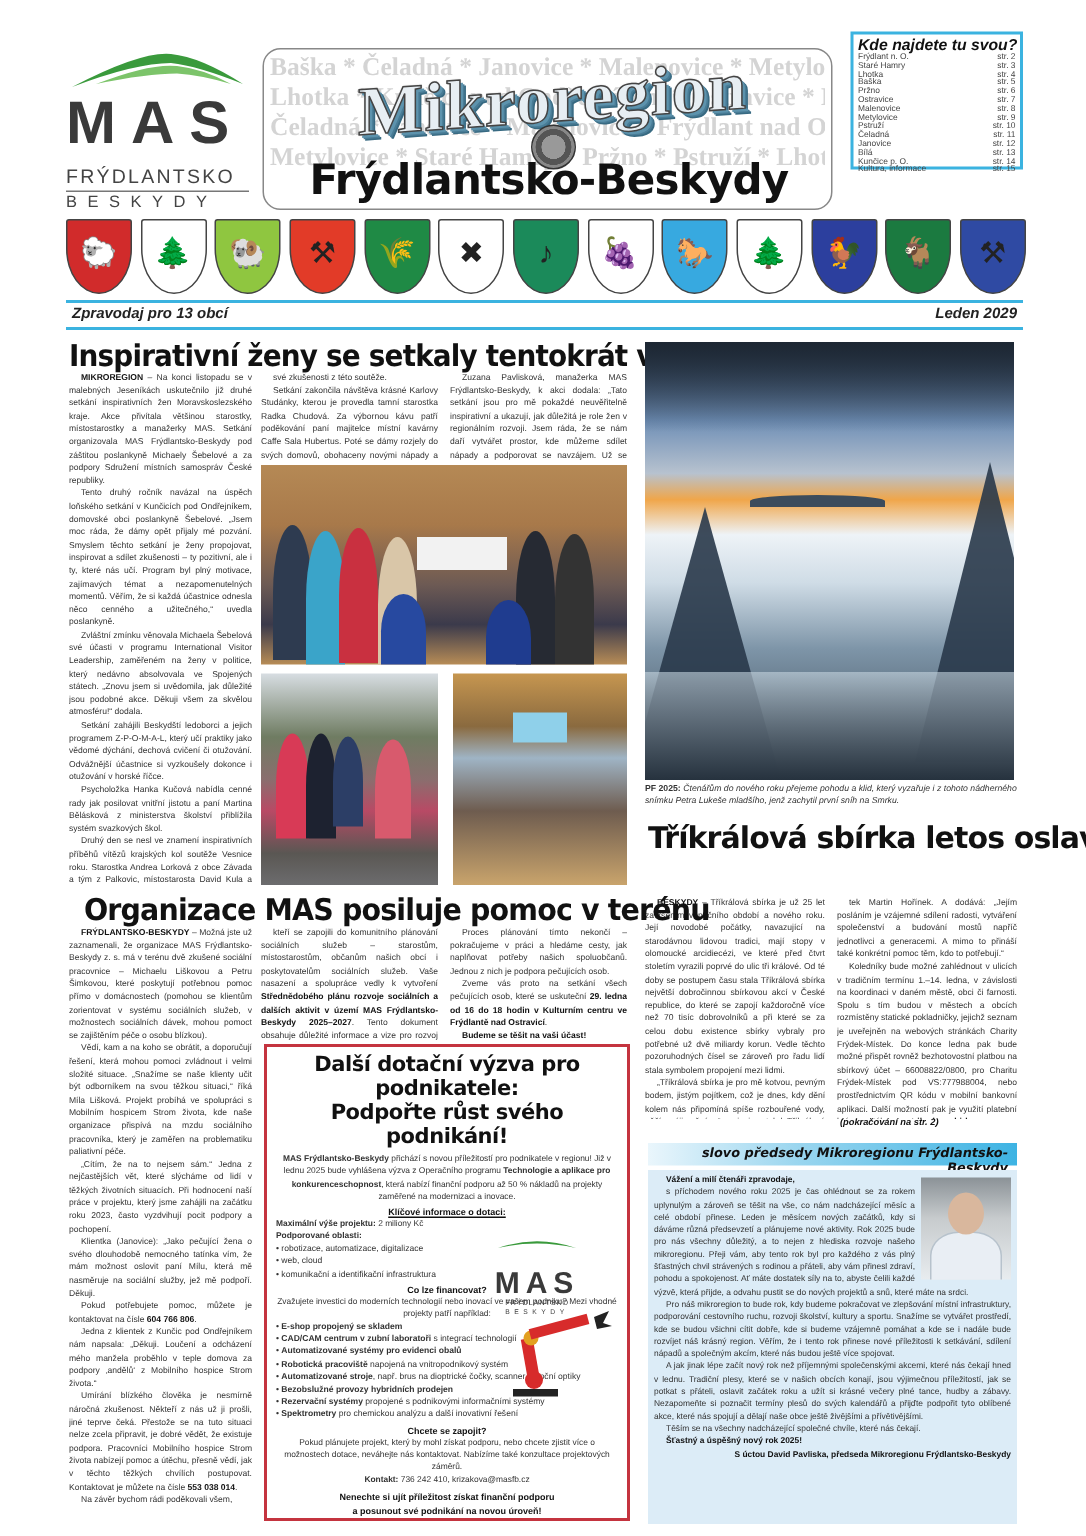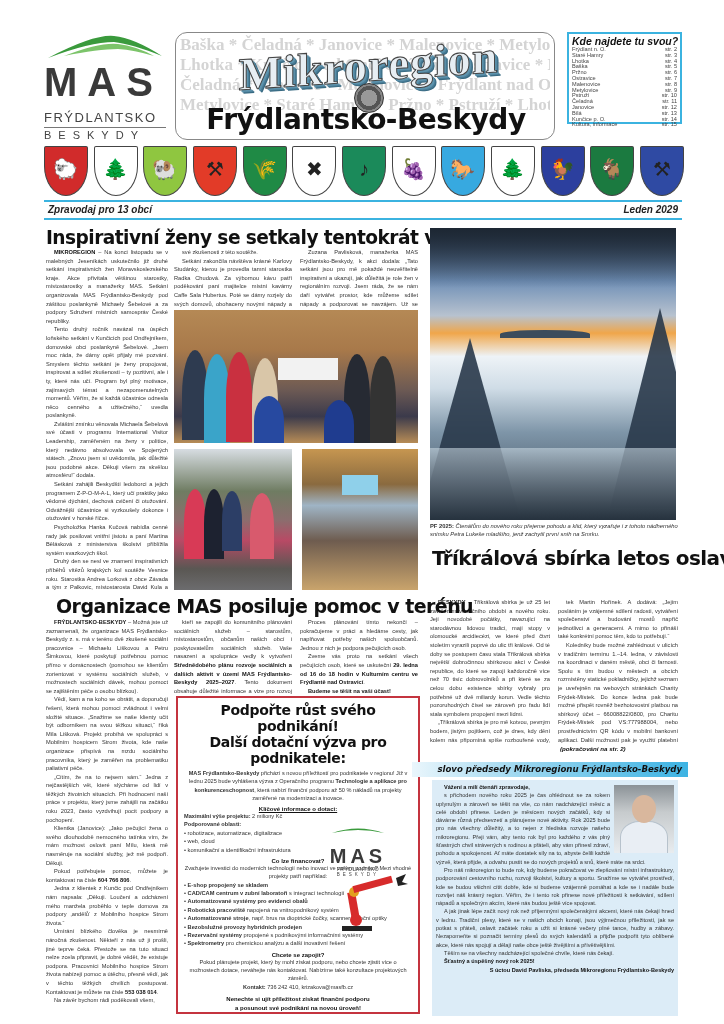--- a/index.html
+++ b/index.html
@@ -15,21 +15,21 @@
 
   
   .masthead { position: absolute; left: 175px; top: 32px; width: 380px; height: 108px; border: 1px solid #888; border-radius: 12px; overflow: hidden; background: #fff; }
   .masthead .bg { position: absolute; left: 4px; top: 2px; right: 4px; font-family: "Liberation Serif", serif; font-weight: bold; font-size: 17px; line-height: 20px; color: #d4d4d4; white-space: nowrap; overflow: hidden; }
   .masthead .bg div { overflow: hidden; }
   .masthead .title-main { position: absolute; left: 20px; top: 6px; width: 345px; text-align: center; font-family: "Liberation Serif", serif; font-weight: bold; font-size: 46px; color: #e7eef3; letter-spacing: 1px; transform: skewY(-4deg); text-shadow: 2px 2px 0 #5d93ad, 3px 3px 0 #497c96, 4px 4px 0 #386a82, 0 0 1px #333; -webkit-text-stroke: 1px #444; }
   .masthead .seal { position: absolute; left: 178px; top: 50px; width: 30px; height: 30px; border-radius: 50%; background: radial-gradient(circle, #999 0 40%, #555 41% 60%, #888 61% 100%); border: 1px solid #333; }
   .masthead .title-sub { position: absolute; left: 0; top: 70px; width: 380px; text-align: center; font-family: "DejaVu Sans", sans-serif; font-weight: bold; font-size: 28px; color: #111; letter-spacing: -0.5px; }
 
   
-  .index-box { position: absolute; left: 567px; top: 32px; width: 115px; height: 92px; border: 2px solid #3bb3e0; padding: 1px 3px; }
+  .index-box { position: absolute; left: 567px; top: 21px; width: 115px; height: 92px; border: 2px solid #3bb3e0; padding: 1px 3px; }
   .index-box .ib-title { font-weight: bold; font-style: italic; font-size: 10.5px; color: #111; white-space: nowrap; }
   .index-box .row { display: flex; justify-content: space-between; font-size: 5.6px; line-height: 5.8px; color: #444; }
 
   
   .coats { position: absolute; left: 44px; top: 146px; width: 640px; height: 52px; display: flex; justify-content: space-between; }
   .coat { width: 44px; height: 50px; border: 1px solid #444; border-radius: 2px 2px 50% 50% / 2px 2px 60% 60%; overflow: hidden; position: relative; }
   .coat .fig { position: absolute; left: 0; right: 0; top: 10px; text-align: center; font-size: 20px; line-height: 24px; }
 
   
   .rule-blue { position: absolute; left: 44px; height: 2px; background: #3bb3e0; }
@@ -69,21 +69,21 @@
   .grant .g-bul::before { content: "• "; }
   .grant .g-center { text-align: center; font-size: 5.6px; line-height: 8.3px; color: #333; }
   .grant .g-final { text-align: center; font-weight: bold; font-size: 6px; line-height: 9px; margin-top: 4px; color: #111; }
   .grant .mini-logo { position: absolute; right: 30px; top: 122px; width: 60px; height: 44px; text-align: center; }
   .grant .mini-logo .m { font-weight: bold; font-size: 20px; letter-spacing: 4px; color: #3a3a3a; line-height: 20px; margin-top: 8px; }
   .grant .mini-logo .f { font-size: 5px; letter-spacing: .5px; color: #444; }
   .grant .mini-logo .b { font-size: 4.5px; letter-spacing: 3px; color: #444; }
   .grant .robot { position: absolute; right: 8px; top: 176px; width: 70px; height: 60px; }
 
   
-  .chair-head { position: absolute; left: 412px; top: 762px; width: 276px; height: 15px; background: linear-gradient(90deg, #eaf6fc 0%, #9bd6ef 40%, #3db3e3 100%); font-family: "DejaVu Sans", sans-serif; font-style: italic; font-weight: bold; font-size: 8.6px; text-align: right; padding: 2px 6px 0 0; color: #111; }
+  .chair-head { position: absolute; left: 432px; top: 762px; width: 246px; height: 15px; background: linear-gradient(90deg, #eaf6fc 0%, #9bd6ef 40%, #3db3e3 100%); font-family: "DejaVu Sans", sans-serif; font-style: italic; font-weight: bold; font-size: 8.6px; text-align: right; padding: 2px 6px 0 0; color: #111; }
   .chair-body { position: absolute; left: 432px; top: 780px; width: 246px; height: 236px; background: #dcecf7; padding: 3px 4px; font-size: 5.6px; line-height: 8.3px; color: #333; text-align: justify; }
   .chair-body p { text-indent: 8px; }
   .chair-body .greet { font-weight: bold; color: #111; }
   .chair-photo { float: right; width: 60px; height: 68px; margin: 2px 0 2px 4px; background: linear-gradient(180deg, #8b9297 0%, #c7cbcd 40%, #e8ecef 100%); position: relative; overflow: hidden; }
   .chair-photo .face { position: absolute; left: 18px; top: 10px; width: 24px; height: 28px; border-radius: 50%; background: #d9b79d; }
   .chair-photo .shirt { position: absolute; left: 6px; top: 36px; width: 48px; height: 40px; border-radius: 40% 40% 0 0; background: #e9eef4; border: 1px solid #b7c2cc; }
   .chair-body .sign { text-align: right; font-weight: bold; color: #111; text-indent: 0; }
   .chair-body .wish { font-weight: bold; color: #111; }
 
   .cont { position: absolute; left: 560px; top: 745px; font-weight: bold; font-style: italic; font-size: 6.2px; color: #111; }
@@ -298,22 +298,22 @@
 <div class="col" id="a2c2" style="left:174px;top:618px;width:118px;height:76px;">
     <p>kteří se zapojili do komunitního plánování sociálních služeb – starostům, místostarostům, občanům našich obcí i poskytovatelům sociálních služeb. Vaše nasazení a spolupráce vedly k vytvoření <b>Střednědobého plánu rozvoje sociálních a dalších aktivit v území MAS Frýdlantsko-Beskydy 2025–2027</b>. Tento dokument obsahuje důležité informace a vize pro rozvoj našeho regionu.</p>
   </div>
 <div class="col" id="a2c3" style="left:300px;top:618px;width:118px;height:76px;">
     <p>Proces plánování tímto nekončí – pokračujeme v práci a hledáme cesty, jak naplňovat potřeby našich spoluobčanů. Jednou z nich je podpora pečujících osob.</p>
     <p>Zveme vás proto na setkání všech pečujících osob, které se uskuteční <b>29. ledna od 16 do 18 hodin v Kulturním centru ve Frýdlantě nad Ostravicí</b>.</p>
     <p><b>Budeme se těšit na vaši účast!</b></p>
   </div>
 
 <div class="grant">
+  <div class="g-title">Další dotační výzva pro podnikatele:</div>
   <div class="g-title">Podpořte růst svého podnikání!</div>
-  <div class="g-title">Další dotační výzva pro podnikatele:</div>
   <div class="g-intro" id="g-intro"><b>MAS Frýdlantsko-Beskydy</b> přichází s novou příležitostí pro podnikatele v regionu! Již v lednu 2025 bude vyhlášena výzva z Operačního programu <b>Technologie a aplikace pro konkurenceschopnost</b>, která nabízí finanční podporu až 50 % nákladů na projekty zaměřené na modernizaci a inovace.</div>
   <div class="g-sub u">Klíčové informace o dotaci:</div>
   <div class="g-line"><b>Maximální výše projektu:</b><span> 2 miliony Kč</span></div>
   <div class="g-line"><b>Podporované oblasti:</b></div>
   <div id="g-areas">
       <div class="g-bul">robotizace, automatizace, digitalizace</div>
       <div class="g-bul">web, cloud</div>
       <div class="g-bul">komunikační a identifikační infrastruktura</div>
     </div>
   <div class="g-sub">Co lze financovat?</div>

